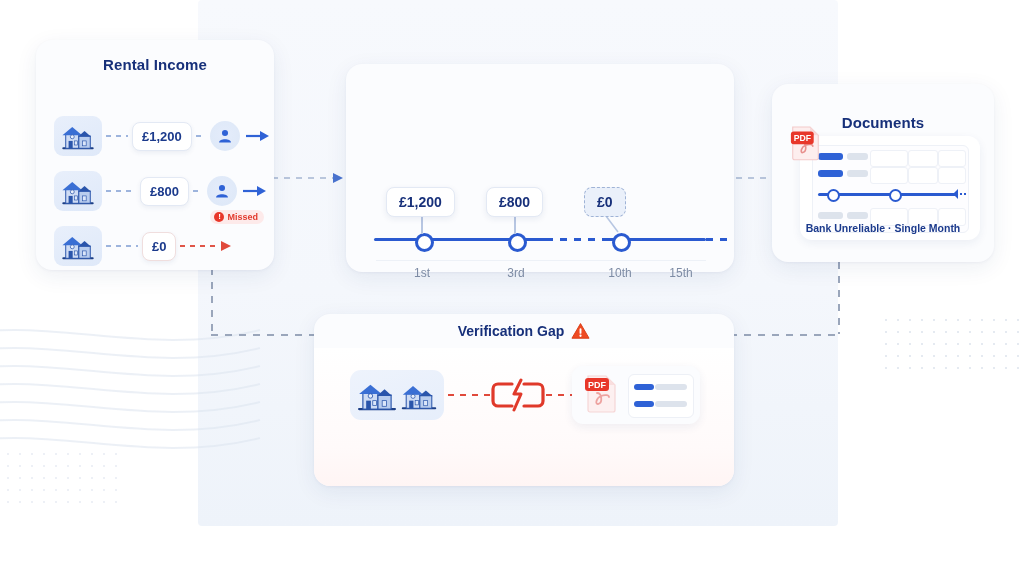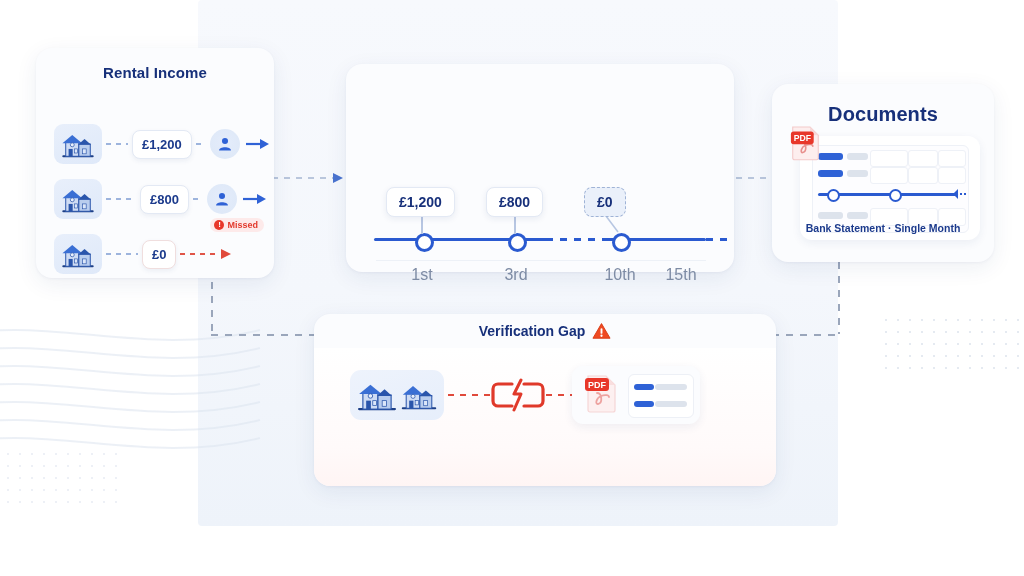--- a/index.html
+++ b/index.html
@@ -44,21 +44,21 @@
     box-shadow: 0 6px 22px rgba(31,56,110,.075), 0 1px 3px rgba(31,56,110,.05);
   }
   .card-title {
     text-align: center;
     color: #17307a;
     font-weight: bold;
     letter-spacing: .1px;
   }
 
   
-  #panel-rental { left: 36px; top: 48px; width: 238px; height: 230px; }
+  #panel-rental { left: 36px; top: 40px; width: 238px; height: 230px; }
   #panel-rental .card-title { font-size: 15px; margin-top: 16px; }
   .rent-row {
     position: absolute; left: 18px; width: 208px; height: 48px;
     display: flex; align-items: center;
   }
   .icon-tile {
     width: 48px; height: 40px; border-radius: 9px;
     background: linear-gradient(160deg,#e8effb 0%, #dfe9f9 100%);
     display: flex; align-items: center; justify-content: center;
     flex: 0 0 auto;
@@ -133,27 +133,27 @@
     white-space: nowrap;
   }
   .tl-chip.dashed {
     background: #eaf0fa; border: 1.5px dashed #9fb3d6; box-shadow: none;
   }
   .tl-baseline {
     position: absolute; left: 30px; top: 196px; width: 330px; height: 1px;
     background: #edf1f7;
   }
   .tl-label {
-    position: absolute; top: 202px; font-size: 16px; color: #7d8ba4;
+    position: absolute; top: 202px; font-size: 12px; color: #7d8ba4;
     text-align: right; transform: translateX(-50%); white-space: nowrap;
   }
 
   
   #panel-docs { left: 772px; top: 84px; width: 222px; height: 178px; }
-  #panel-docs .card-title { font-size: 20px; margin-top: 19px; }
+  #panel-docs .card-title { font-size: 15px; margin-top: 30px; }
   .doc-inner {
     position: absolute; left: 28px; top: 52px; width: 180px; height: 104px;
     background: #ffffff; border-radius: 12px;
     box-shadow: 0 3px 10px rgba(31,56,110,.07);
   }
   .doc-table {
     position: absolute; left: 12px; top: 9px; width: 155px; height: 86px;
     background: #fdfdff; border: 1px solid #eef1f7; border-radius: 6px;
   }
   .doc-cell {
@@ -169,21 +169,21 @@
   }
   .doc-caption {
     position: absolute; left: 0; right: 0; top: 138px;
     text-align: center; font-size: 10.5px; color: #1b3a8c; font-weight: 600;
   }
   .pdf-badge {
     position: absolute; width: 31px; height: 37px;
   }
 
   
-  #panel-gap { left: 314px; top: 314px; width: 420px; height: 172px; padding-left: 42px; }
+  #panel-gap { left: 314px; top: 314px; width: 420px; height: 172px; }
   .gap-head {
     position: absolute; left: 0; right: 0; top: 0; height: 34px;
     display: flex; align-items: center; justify-content: center; gap: 7px;
     border-bottom: 1px solid #eff2f7;
   }
   .gap-head .t { font-size: 14px; font-weight: bold; color: #17307a; }
   .gap-body {
     position: absolute; left: 0; right: 0; top: 34px; bottom: 0;
     background: linear-gradient(180deg,#ffffff 0%, #fffafa 72%, #fff5f4 100%);
     border-radius: 0 0 16px 16px;
@@ -418,21 +418,21 @@
     </div>
 
     <svg class="pdf-badge" style="left:18px; top:40px;" viewBox="0 0 34 40">
       <path d="M3 3 h19 l9 9 v25 a2 2 0 0 1 -2 2 H5 a2 2 0 0 1 -2 -2 Z" fill="#fdeeee" stroke="#f3c9c9" stroke-width="1.2"></path>
       <path d="M22 3 l9 9 h-9 Z" fill="#f7d9d9"></path>
       <path d="M13 20 c5 0 6 10 1 11 c-3 .5 -2 -6 3 -8 c4 -1.6 8 -1 8 1" fill="none" stroke="#e8908d" stroke-width="1.8" stroke-linecap="round"></path>
       <rect x="1" y="8" width="25" height="14" rx="3" fill="#e8372a"></rect>
       <text x="13.5" y="18.6" font-family="Liberation Sans, sans-serif" font-size="9.5" font-weight="bold" fill="#ffffff" text-anchor="middle">PDF</text>
     </svg>
 
-    <div class="doc-caption">Bank Statement · Single Month</div>
+    <div class="doc-caption">Bank Unreliable · Single Month</div>
   </div>
 
   <div class="card" id="panel-gap">
     <div class="gap-head">
       <span class="t">Verification Gap</span>
       <svg width="19" height="18" viewBox="0 0 20 18">
         <path d="M10 1.2 L19 16.6 H1 Z" fill="#ef4a22" stroke="#d93d16" stroke-width="1"></path>
         <rect x="9" y="6" width="2" height="6" rx="1" fill="#fff"></rect>
         <circle cx="10" cy="14" r="1.2" fill="#fff"></circle>
       </svg>

